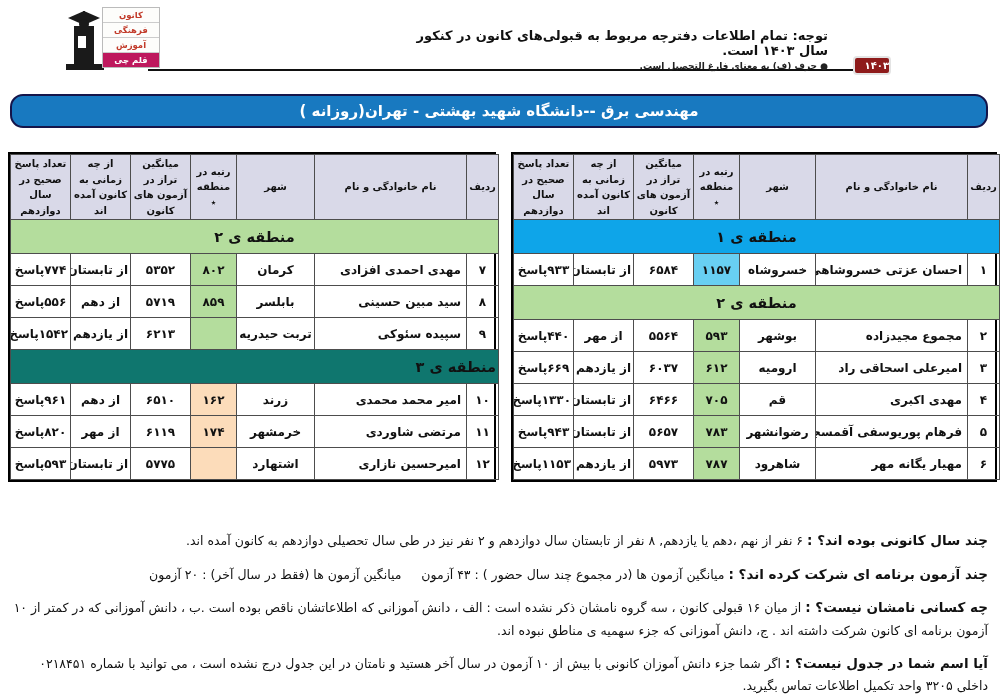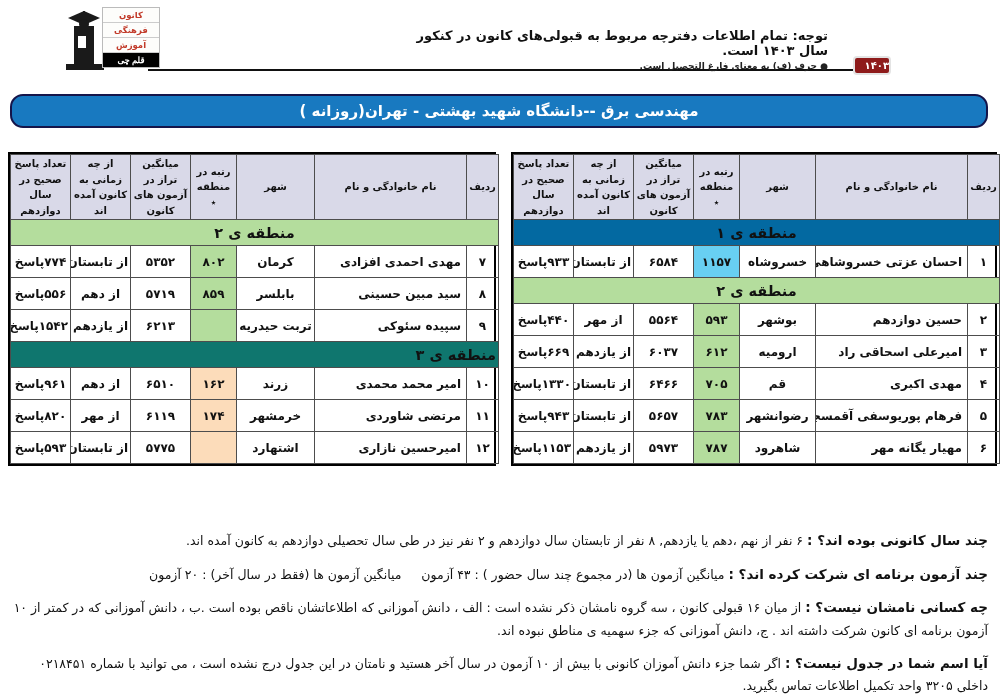--- a/index.html
+++ b/index.html
@@ -5,41 +5,41 @@
 <style>
   * { margin:0; padding:0; box-sizing:border-box; }
   html,body { background:#ffffff; }
   body { font-family:"DejaVu Sans", sans-serif; }
   .page { position:relative; width:1000px; height:695px; background:#fff; overflow:hidden; margin:0 auto; }
 
   
   .kanoon-logo { position:absolute; left:62px; top:6px; width:114px; height:68px; display:flex; align-items:flex-end; }
   .kanoon-sign { width:58px; border:1px solid #bbb; background:#fdfdfb; margin-left:-4px; margin-bottom:6px; }
   .kanoon-sign .sign-line { display:block; text-align:center; font-size:8.5px; font-weight:bold; color:#c23b2a; border-bottom:1px solid #ccc; padding:2px 0; direction:rtl; }
-  .kanoon-sign .sign-line.dark { background:#000000; color:#fff; border-bottom:none;font-family:Liberation Serif, serif; }
+  .kanoon-sign .sign-line.dark { background:#be185d; color:#fff; border-bottom:none; }
   .top-rule { position:absolute; left:148px; top:69px; width:730px; height:2px; background:#111; }
   .notice { position:absolute; top:28px; right:172px; width:420px; direction:rtl; text-align:right; }
   .notice-main { font-size:13px; font-weight:bold; color:#111; }
   .notice-sub { font-size:9px; font-weight:bold; color:#222; margin-top:3px; }
   .brand-pill { position:absolute; top:20px; right:5px; width:150px; height:40px; background:#e4e4e4; border-radius:20px; color:#8e1b1b; font-weight:bold; font-style:italic; font-size:19px; line-height:40px; text-align:center; direction:rtl; }
   .brand-year { position:absolute; top:56px; left:853px; width:38px; height:19px; background:#8e1b1b; border:2px solid #e4e4e4; border-radius:4px; color:#fff; font-size:10px; font-weight:bold; line-height:15px; text-align:right; }
 
   
   .title-bar { position:absolute; left:10px; top:94px; width:978px; height:34px; background:#1879c0; border:2px solid #15154a; color:#fff; font-weight:bold; font-size:15px; line-height:30px; text-align:center; direction:rtl; }
 
   
   .tbl { position:absolute; top:152px; border:2px solid #000; background:#fff; }
   .tbl-right { left:511px; width:486px; }
   .tbl-left  { left:8px;  width:488px; }
   table { border-collapse:collapse; table-layout:fixed; width:100%; direction:rtl; }
   th, td { border:1px solid #4d4d4d; }
   thead th { background:#d9d9e8; font-size:10px; font-weight:bold; color:#111; height:57px; vertical-align:middle; text-align:center; padding:1px 2px; line-height:1.55; }
   tbody td { height:32px; font-size:12px; font-weight:600; color:#111; text-align:center; vertical-align:middle; padding:0 2px; overflow:hidden; white-space:nowrap; }
   tbody td.name { text-align:right; padding-right:5px; }
-  tbody tr.band td { height:26px; font-size:14.5px; font-weight:bold; text-align:center; }
+  tbody tr.band td { height:34px; font-size:14.5px; font-weight:bold; text-align:center; }
 
   
   .faq { position:absolute; left:12px; right:12px; top:529px; direction:rtl; text-align:right; color:#111; }
   .faq p { margin:0 0 10px 0; font-size:12.5px; line-height:1.75; }
   .faq b { font-size:13.5px; font-weight:bold; }
 </style>
 </head>
 <body>
 
 <div class="page">
@@ -89,37 +89,37 @@
           <th style="background: rgb(217, 217, 232);">نام خانوادگی و نام</th>
           <th style="background: rgb(217, 217, 232);">شهر</th>
           <th style="background: rgb(217, 217, 232);">رتبه در منطقه ٭</th>
           <th style="background: rgb(217, 217, 232);">میانگین تراز در آزمون های کانون</th>
           <th style="background: rgb(217, 217, 232);">از چه زمانی به کانون آمده اند</th>
           <th style="background: rgb(217, 217, 232);">تعداد پاسخ صحیح در سال دوازدهم</th>
         </tr>
       </thead>
       <tbody id="right-table-body">
           <tr class="band">
-            <td colspan="7" style="background: #0369a1;">منطقه ی ۱</td>
+            <td colspan="7" style="background: #0ea5e9;">منطقه ی ۱</td>
           </tr>
           <tr>
             <td>۱</td>
             <td class="name">احسان عزتی خسروشاهی</td>
             <td>خسروشاه</td>
             <td style="background: rgb(104, 207, 242);">۱۱۵۷</td>
             <td>۶۵۸۴</td>
             <td>از تابستان</td>
             <td>۹۳۳پاسخ</td>
           </tr>
           <tr class="band">
             <td colspan="7" style="background: rgb(180, 221, 157);">منطقه ی ۲</td>
           </tr>
           <tr>
             <td>۲</td>
-            <td class="name">حسین دوازدهم</td>
+            <td class="name">مجموع مجیدزاده</td>
             <td>بوشهر</td>
             <td style="background: rgb(180, 221, 157);">۵۹۳</td>
             <td>۵۵۶۴</td>
             <td>از مهر</td>
             <td>۴۴۰پاسخ</td>
           </tr>
           <tr>
             <td>۳</td>
             <td class="name">امیرعلی اسحاقی راد</td>
             <td>ارومیه</td>

